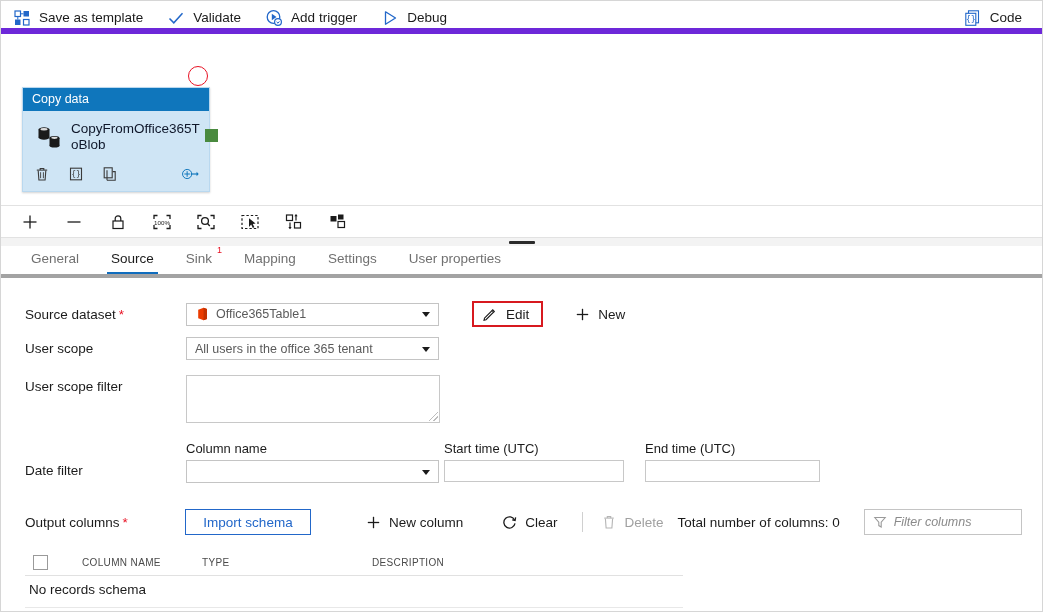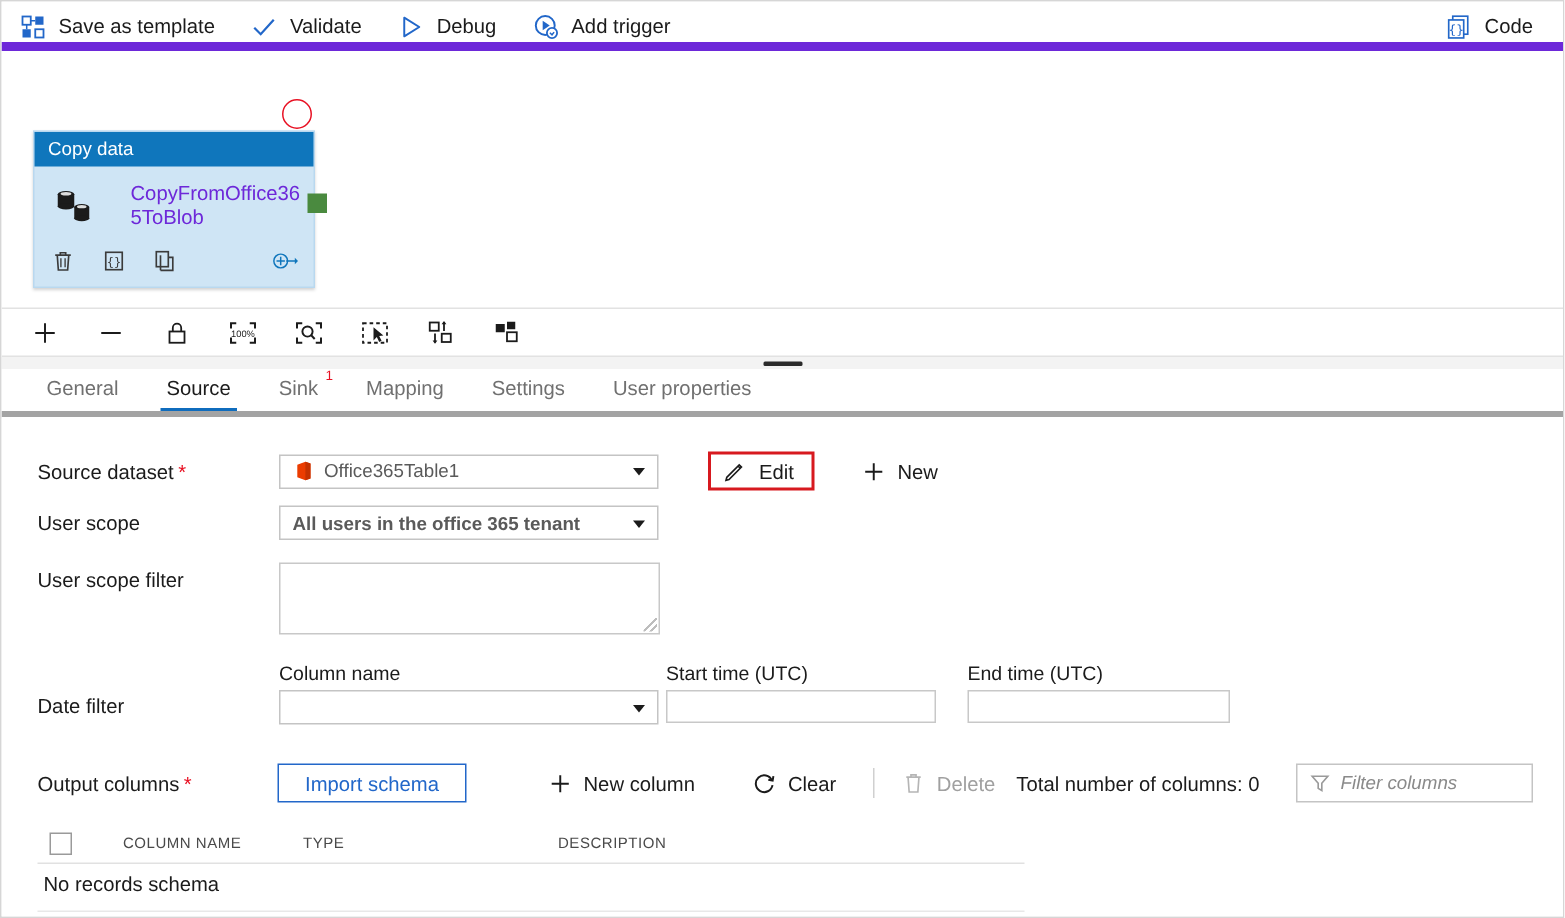--- a/index.html
+++ b/index.html
@@ -86,23 +86,23 @@
     min-height: 52px;
   }
   .node-icon {
     width: 30px; height: 30px;
     flex: 0 0 30px;
     margin-top: 2px;
     display: flex; align-items: center; justify-content: center;
   }
   .node-title {
     font-size: 13.5px;
-    color: #6d28d9;
+    color: #0f172a;
     line-height: 16px;
-    margin-left: 22px;
+    margin-left: 6px;
     word-break: break-word;
   }
   .node-actions {
     display: flex;
     align-items: center;
     padding: 2px 10px 8px 10px;
     gap: 16px;
   }
   .node-act {
     width: 18px; height: 18px;
@@ -370,36 +370,36 @@
         <svg width="18" height="18" viewBox="0 0 18 18">
           <polyline points="2.5,9.5 6.8,13.8 15.5,4.2" fill="none" stroke="#2267c9" stroke-width="1.5"></polyline>
         </svg>
       </span>
       <span>Validate</span>
     </div>
 
     <div class="tb-item">
       <span class="tb-ico">
         <svg width="18" height="18" viewBox="0 0 18 18">
-          <polygon points="4.5,2.8 14.5,9 4.5,15.2" fill="none" stroke="#2267c9" stroke-width="1.3" stroke-linejoin="round"></polygon>
-        </svg>
-      </span>
-      <span>Debug</span>
-    </div>
-
-    <div class="tb-item">
-      <span class="tb-ico">
-        <svg width="18" height="18" viewBox="0 0 18 18">
           <circle cx="8.5" cy="8" r="6.3" fill="none" stroke="#2267c9" stroke-width="1.3"></circle>
           <polygon points="6.8,4.8 11.5,8 6.8,11.2" fill="#2267c9"></polygon>
           <circle cx="13" cy="13" r="3.4" fill="#ffffff" stroke="#2267c9" stroke-width="1.2"></circle>
           <polyline points="11.6,12.8 13,14.2 14.4,12.4" fill="none" stroke="#2267c9" stroke-width="1"></polyline>
         </svg>
       </span>
       <span>Add trigger</span>
+    </div>
+
+    <div class="tb-item">
+      <span class="tb-ico">
+        <svg width="18" height="18" viewBox="0 0 18 18">
+          <polygon points="4.5,2.8 14.5,9 4.5,15.2" fill="none" stroke="#2267c9" stroke-width="1.3" stroke-linejoin="round"></polygon>
+        </svg>
+      </span>
+      <span>Debug</span>
     </div>
 
     <div class="tb-spacer"></div>
 
     <div class="tb-item tb-right">
       <span class="tb-ico">
         <svg width="18" height="18" viewBox="0 0 18 18">
           <rect x="4.5" y="1.8" width="10" height="12" fill="none" stroke="#2267c9" stroke-width="1.1"></rect>
           <rect x="1.8" y="4.3" width="10" height="12" fill="#ffffff" stroke="#2267c9" stroke-width="1.1"></rect>
           <text x="6.8" y="13.4" font-size="8.5" fill="#2267c9" font-family="DejaVu Sans Mono, monospace" text-anchor="middle">{}</text>
@@ -597,21 +597,21 @@
             <line x1="8.5" y1="2.8" x2="8.5" y2="14.2" stroke="#1b1b1b" stroke-width="1.3"></line>
             <line x1="2.8" y1="8.5" x2="14.2" y2="8.5" stroke="#1b1b1b" stroke-width="1.3"></line>
           </svg>
         </span>
         <span>New</span>
       </span>
     </div>
 
     <div class="frow" style="left:24px; top:58px; align-items:center;">
       <span class="flabel" style="width:160px;">User scope</span>
-      <span class="sel" style="margin-left:1px; padding-left:8px;font-weight:bold;">
+      <span class="sel" style="margin-left:1px; padding-left:8px;">
         <span>All users in the office 365 tenant</span>
         <span class="caret"></span>
       </span>
     </div>
 
     <div class="frow" style="left:24px; top:96px;">
       <span class="flabel" style="width:160px; padding-top:4px;">User scope filter</span>
       <span class="txtarea" style="margin-left:1px;"></span>
     </div>
 

